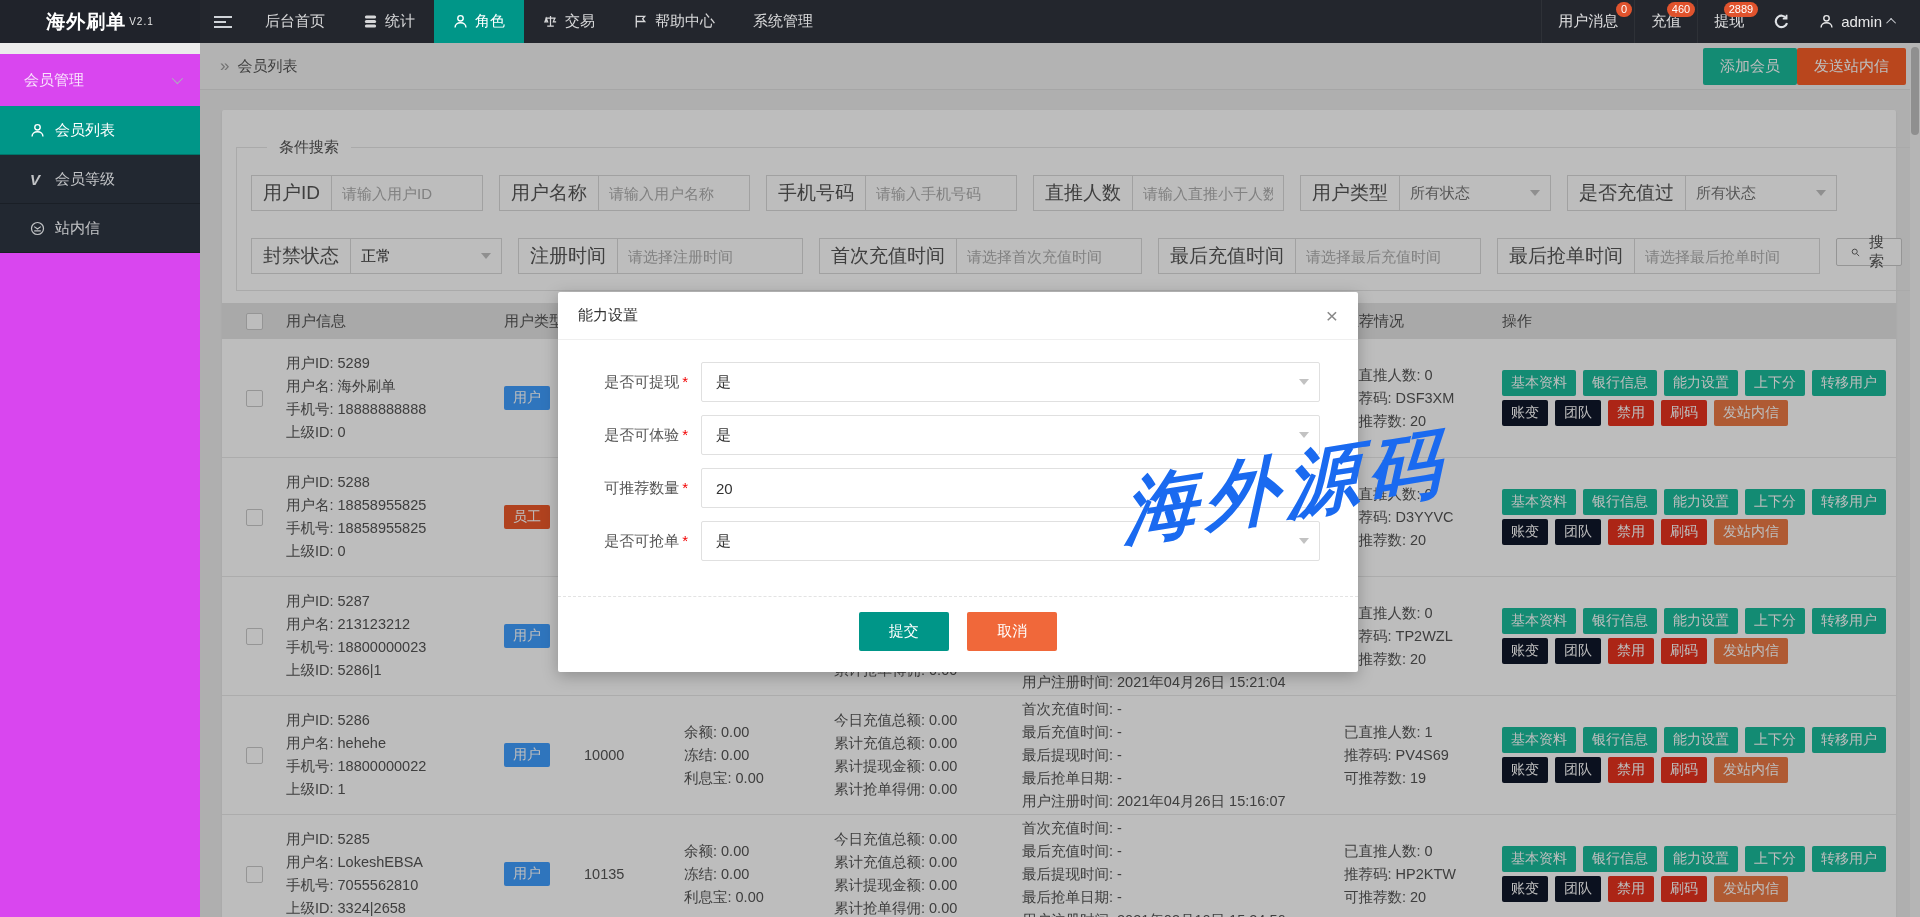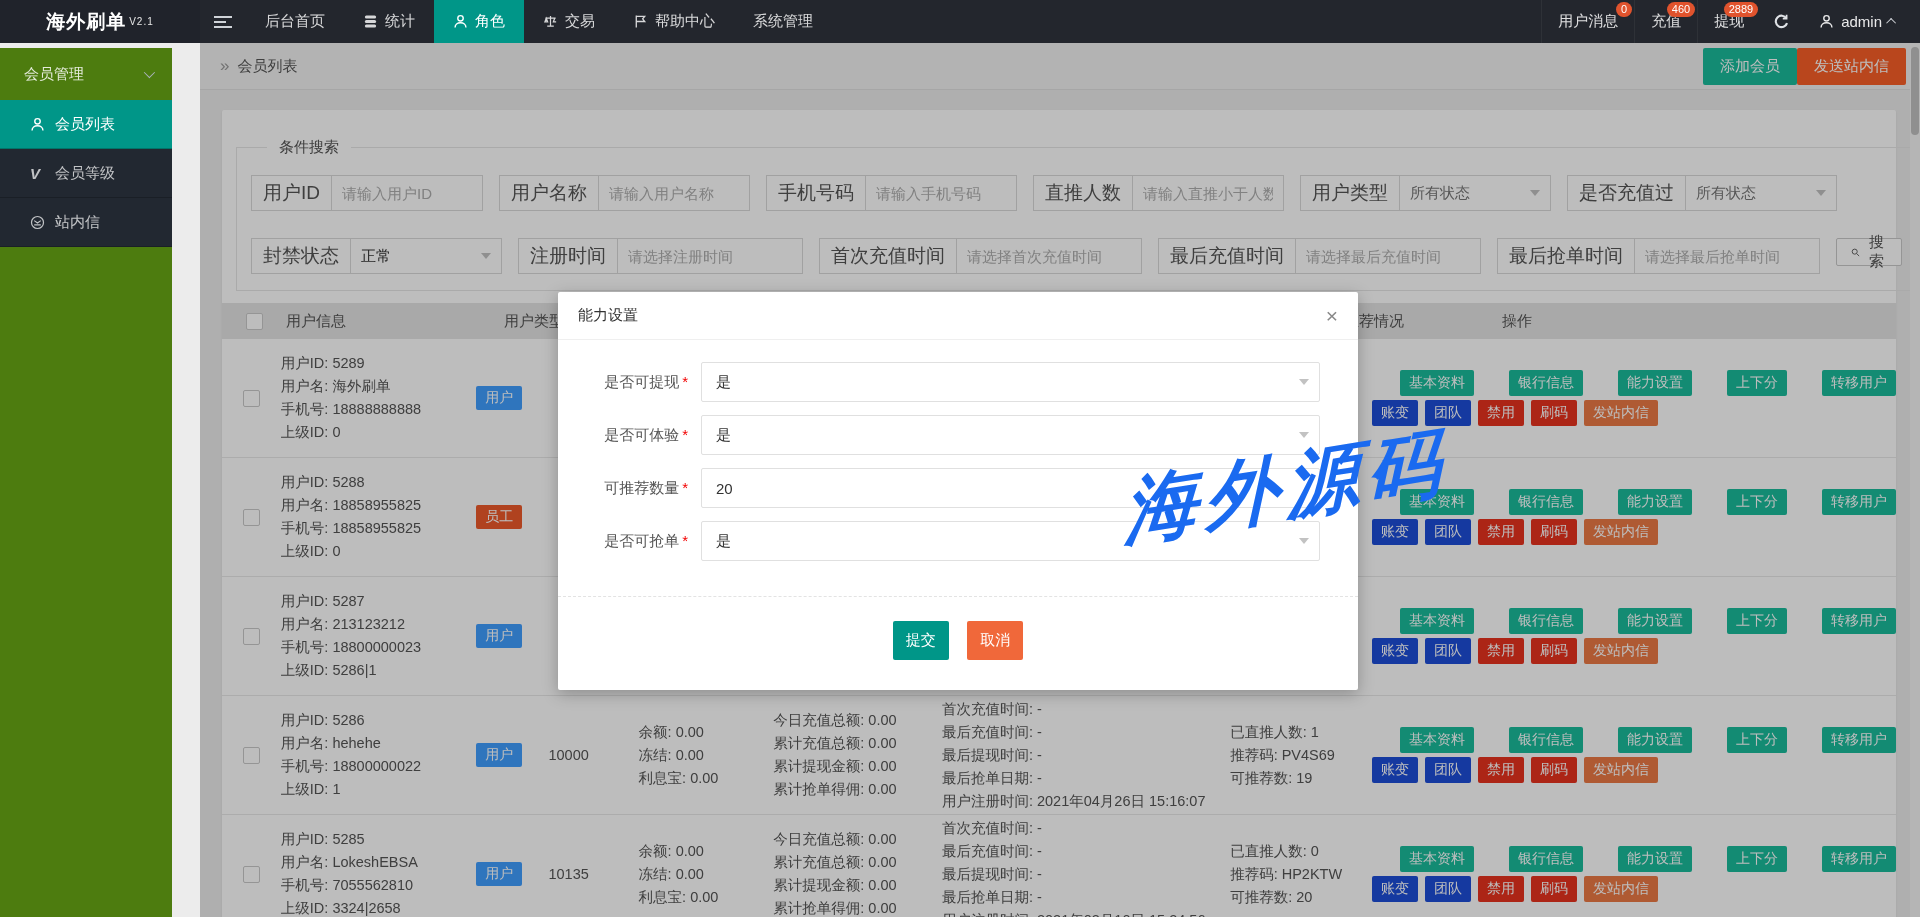--- a/index.html
+++ b/index.html
@@ -17,21 +17,21 @@
   .nav-item.active { background:#009688; color:#fff; }
   .nav-item svg { width:15px; height:15px; }
   .top-right { margin-left:auto; display:flex; align-items:stretch; padding-right:14px; }
   .tr-item { position:relative; display:flex; align-items:center; padding:16px 16px; color:rgba(255,255,255,.85); font-size:15px; cursor:pointer; border-left:1px solid rgba(255,255,255,.05); }
   .badge { position:absolute; top:2px; right:2px; background:#e0532d; color:#fff; font-size:11px; line-height:15px; border-radius:8px; padding:0 5px; min-width:15px; text-align:center; }
   .tr-icon { display:flex; align-items:center; padding:0 13px; color:#dfe2e6; }
   .admin { display:flex; align-items:center; gap:7px; color:rgba(255,255,255,.9); font-size:15px; padding:0 10px 0 16px; cursor:pointer;}
   .caret-up { width:7px; height:7px; border-left:1px solid #cfd3d8; border-top:1px solid #cfd3d8; transform:rotate(45deg) translateY(2px); }
 
   
-  .sidebar { position:absolute; top:48px; left:0; bottom:0; width:172px; background:#4d7c0f; z-index:10; }
+  .sidebar { position:absolute; top:54px; left:0; bottom:0; width:200px; background:#d946ef; z-index:10; }
   .side-section { height:52px; display:flex; align-items:center; padding:0 20px 0 24px; color:rgba(255,255,255,.85); font-size:15px; cursor:pointer; }
   .chev-down { margin-left:auto; width:8px; height:8px; border-right:1px solid #aab2ba; border-bottom:1px solid #aab2ba; transform:rotate(45deg) translateY(-2px); }
   .side-item { height:49px; display:flex; align-items:center; gap:10px; padding-left:30px; background:#222831; color:rgba(255,255,255,.72); font-size:15px; cursor:pointer; border-bottom:1px solid rgba(0,0,0,.22); }
   .side-item.active { background:#009688; color:#fff; }
   .side-item svg { width:15px; height:15px; }
   .v-glyph { font-weight:bold; font-style:italic; font-size:15px; width:15px; display:inline-block; }
 
   
   .main { position:absolute; left:200px; top:43px; right:0; bottom:0; background:#ececec; }
   .crumbbar { height:47px; background:#f2f2f2; border-bottom:1px solid #e0e0e0; display:flex; align-items:center; padding:0 14px 0 20px; }
@@ -73,39 +73,39 @@
   .c7{ width:322px; }
   .c8{ width:158px; }
   .c9{ flex:1; }
   .checkbox { width:17px; height:17px; border:1px solid #c9c9c9; background:#fff; border-radius:2px; display:inline-block; cursor:pointer; }
   .line { line-height:23px; white-space:nowrap; }
   .type-badge { display:inline-block; color:#fff; font-size:14px; padding:3px 9px; border-radius:2px; }
   .type-badge.blue { background:#409eff; }
   .type-badge.orange { background:#ee5a2b; }
   .btn-line { display:flex; gap:7px; margin:4px 0; flex-wrap:nowrap; }
   .abtn { color:#fff; font-size:14px; padding:4px 9px; border-radius:2px; cursor:pointer; white-space:nowrap; }
-  .abtn.teal { background:#1abc9c;margin-left:28px; }
-  .abtn.blue { background:#1d4ed8; }
+  .abtn.teal { background:#1abc9c; }
+  .abtn.blue { background:#0f172a; }
   .abtn.red  { background:#e8321e; }
   .abtn.orange { background:#ec7a45; }
 
   
   .overlay { position:absolute; left:200px; top:43px; right:0; bottom:0; background:rgba(0,0,0,.26); z-index:40; }
   .modal { position:absolute; left:558px; top:292px; width:800px; background:#fff; border-radius:2px; box-shadow:0 4px 16px rgba(0,0,0,.25); z-index:50; }
   .modal-head { height:48px; display:flex; align-items:center; padding:0 20px; border-bottom:1px solid #efefef; font-size:15px; color:#333; }
   .modal-close { margin-left:auto; color:#888; font-size:21px; cursor:pointer; line-height:1; }
   .modal-body { padding:22px 38px 4px 26px; }
   .mrow { display:flex; align-items:center; margin-bottom:13px; }
   .mlabel { width:104px; text-align:right; font-size:15px; color:#555; margin-right:13px; white-space:nowrap; }
   .req { color:#f20000; margin-left:3px; }
   .mfield { flex:1; position:relative; height:40px; border:1px solid #e0e0e0; border-radius:2px; display:flex; align-items:center; padding:0 14px; font-size:15px; color:#333; background:#fff; }
   .mfield .caret-down { top:16px; }
   .dashed { border-top:1px dashed #e3e3e3; margin-top:18px; }
   .modal-foot { text-align:center; padding:15px 0 21px 0; }
-  .modal-foot .btn { margin:9px 7px; padding:10px 13px; }
+  .modal-foot .btn { margin:0 7px; padding:10px 30px; }
   .btn-submit { background:#009688; }
   .btn-cancel { background:#f0683a; }
 
   
   .watermark { position:absolute; left:1122px; top:438px; z-index:60; color:#1a6af0; font-size:74px; font-weight:bold; font-style:italic; font-family:"DejaVu Serif","Liberation Serif",serif; transform:rotate(-9deg) skewX(-8deg); letter-spacing:8px; white-space:nowrap; pointer-events:none; }
 
   
   .scrolltrack { position:absolute; right:0; top:43px; bottom:0; width:10px; background:#f4f4f4; }
   .scrollthumb { position:absolute; right:1px; top:4px; width:8px; height:88px; background:#c1c1c1; border-radius:4px; }
 </style>

